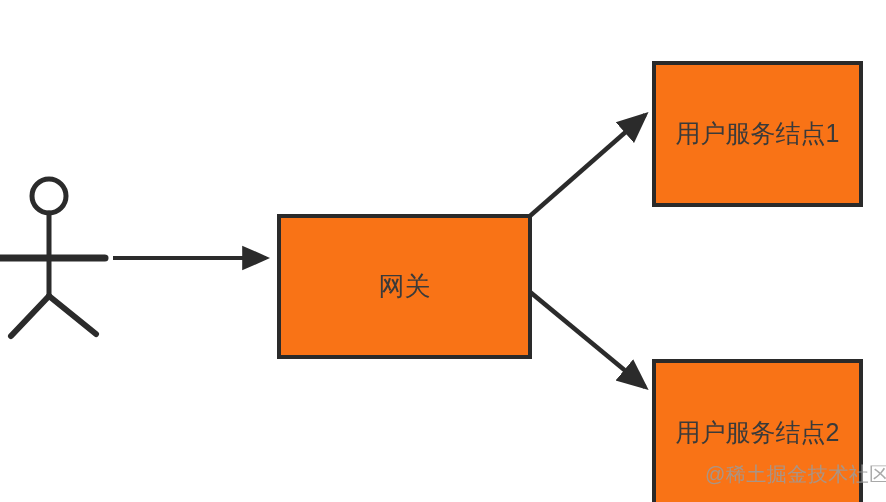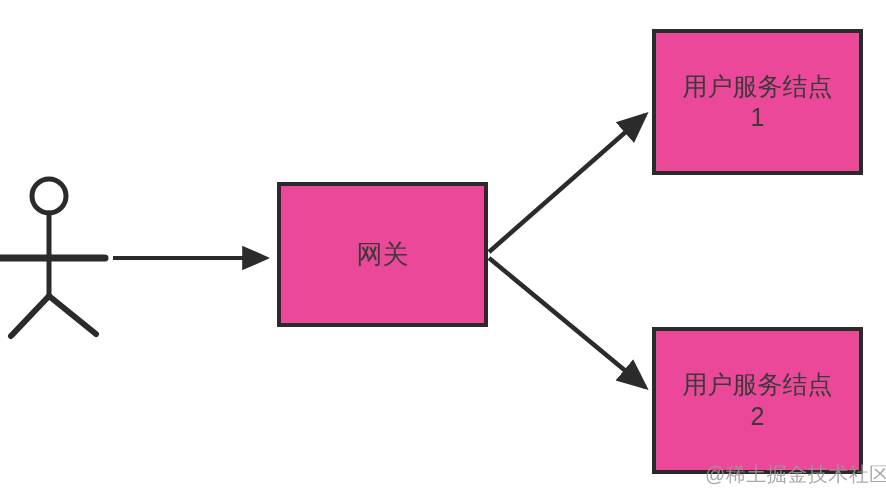--- a/index.html
+++ b/index.html
@@ -17,33 +17,34 @@
   }
   .diagram-svg {
     position: absolute;
     left: 0;
     top: 0;
   }
   .box {
     position: absolute;
     box-sizing: border-box;
     border: 4px solid #2a2a2a;
-    background: #ec4899;
+    background: #f97316;
     display: flex;
-    flex-direction: column;
+    flex-direction: row;
     align-items: center;
     justify-content: center;
     color: #3a3a3a;
     text-align: center;
     line-height: 1.25;
+    margin-top: 32px;
   }
   .box-gateway {
     left: 277px;
     top: 182px;
-    width: 211px;
+    width: 255px;
     height: 145px;
     font-size: 26px;
   }
   .box-service-1 {
     left: 652px;
     top: 29px;
     width: 211px;
     height: 146px;
     font-size: 25px;
   }

